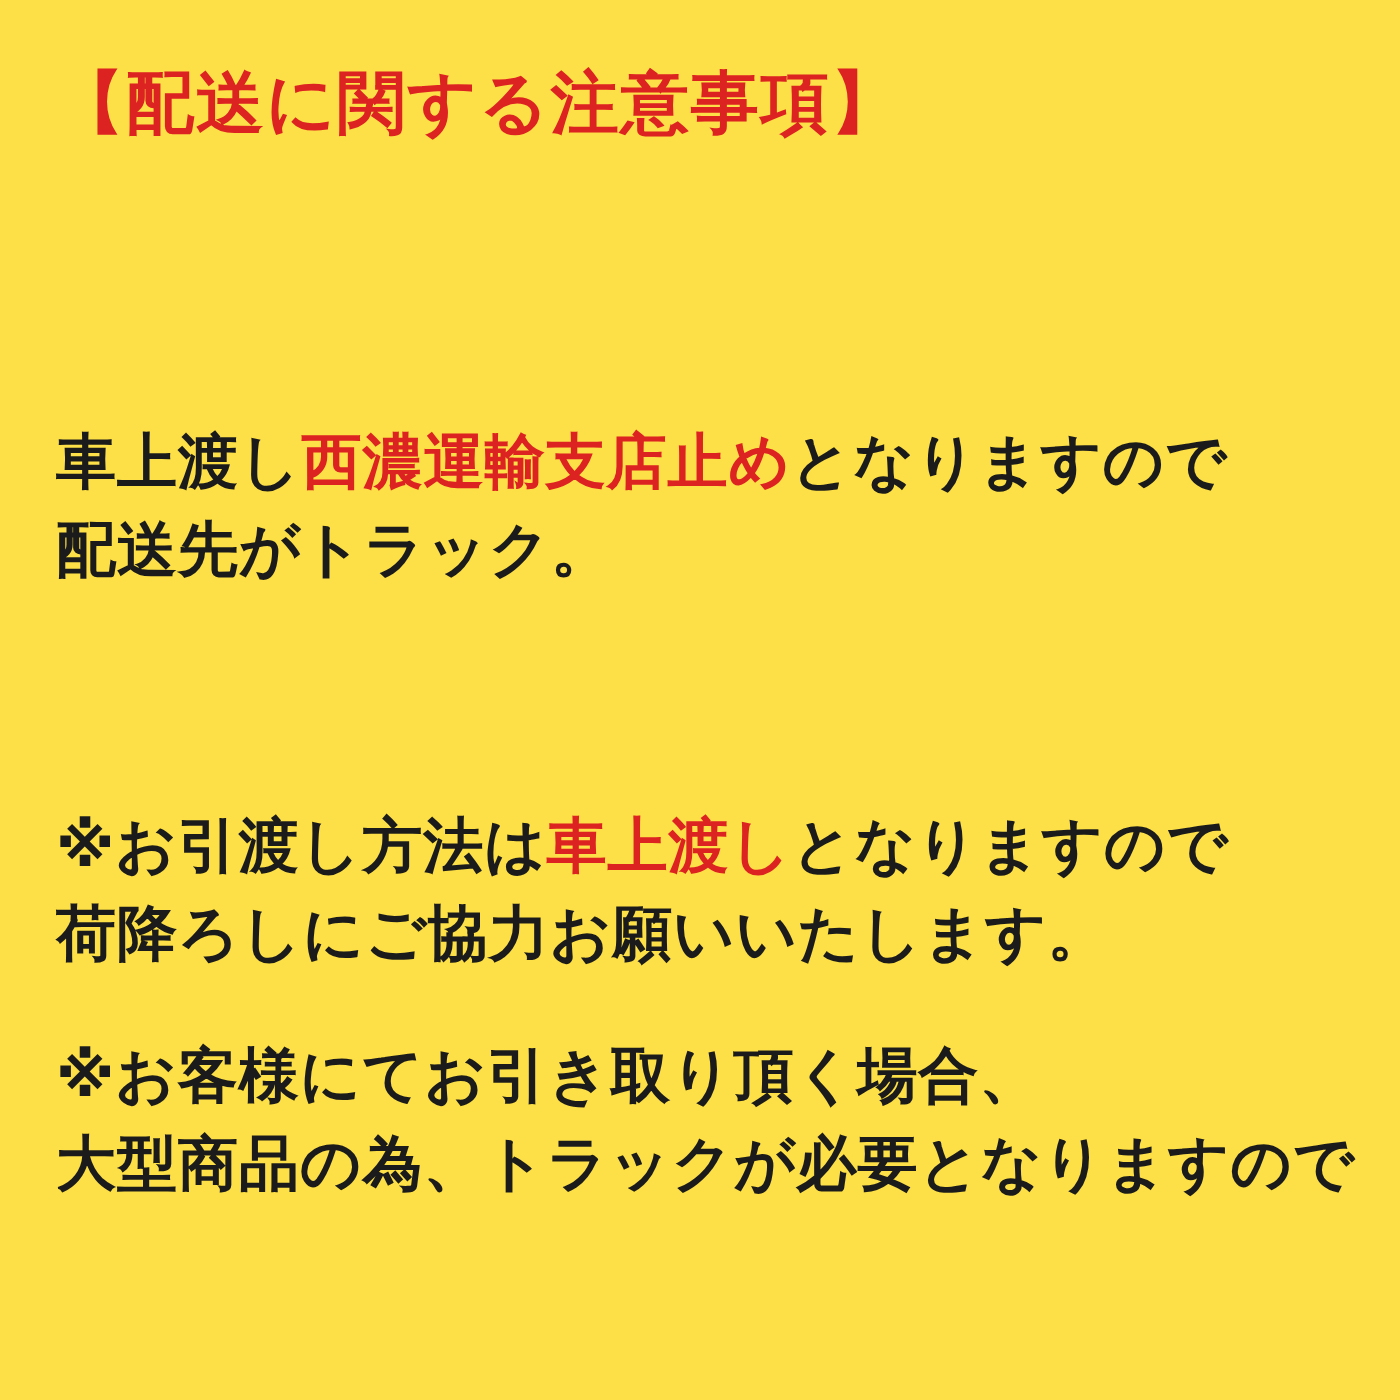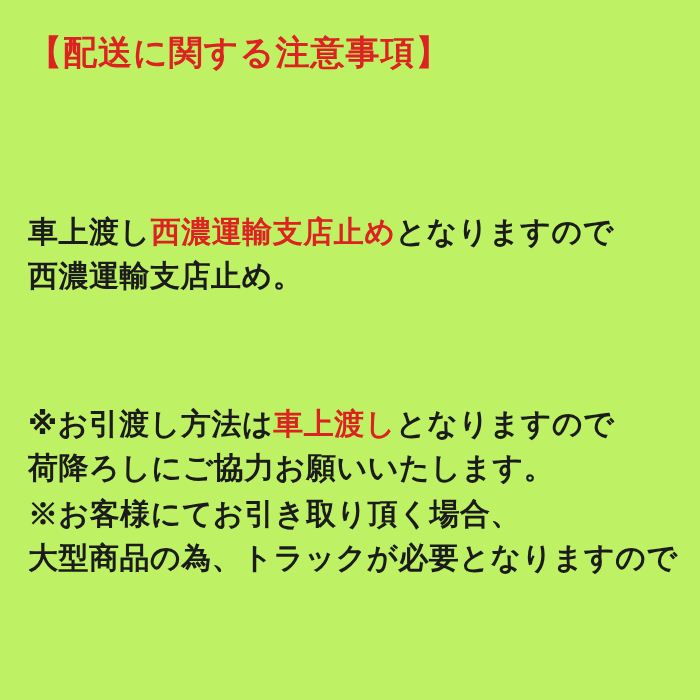--- a/index.html
+++ b/index.html
@@ -4,21 +4,21 @@
 <style>
   html, body {
     margin: 0;
     padding: 0;
     background: #ffffff;
   }
   .page {
     position: relative;
     width: 700px;
     height: 700px;
-    background: #bef264;
+    background: #fde047;
     overflow: hidden;
     font-family: "DejaVu Sans", sans-serif;
   }
   .notice-title {
     position: absolute;
     left: 28px;
     top: 30px;
     font-size: 34px;
     line-height: 44px;
     font-weight: 800;
@@ -32,41 +32,41 @@
     font-size: 30px;
     line-height: 44px;
     font-weight: 800;
     letter-spacing: 0.5px;
     color: #1b1b1b;
     white-space: nowrap;
   }
   .para-1 { top: 97px; }
   .para-2 { top: 210px; }
   .para-3 { top: 402px; }
-  .para-4 { top: 494px; font-family: Liberation Mono, monospace; }
+  .para-4 { top: 517px; }
   .seg-red { color: #dd2222; }
   .truck-icon {
     display: inline-block;
     width: 42px;
     height: 34px;
     vertical-align: -5px;
     margin: 0 1px;
   }
 </style>
 </head>
 <body>
 
 <div class="page">
 
   <div class="notice-title">【配送に関する注意事項】</div>
 
 
   <div class="para para-2">
     <div><span>車上渡し</span><span class="seg-red">西濃運輸支店止め</span><span>となりますので</span></div>
-    <div><span>西濃運輸支店止め。</span></div>
+    <div><span>配送先がトラック。</span></div>
   </div>
 
   <div class="para para-3">
     <div><span>※お引渡し方法は</span><span class="seg-red">車上渡し</span><span>となりますので</span></div>
     <div><span>荷降ろしにご協力お願いいたします。</span></div>
   </div>
 
   <div class="para para-4">
     <div><span>※お客様にてお引き取り頂く場合、</span></div>
     <div><span>大型商品の為、トラックが必要となりますので</span></div>

